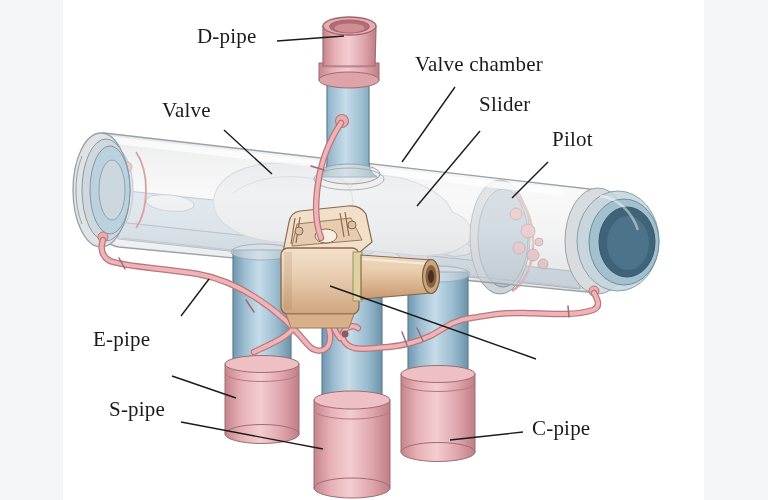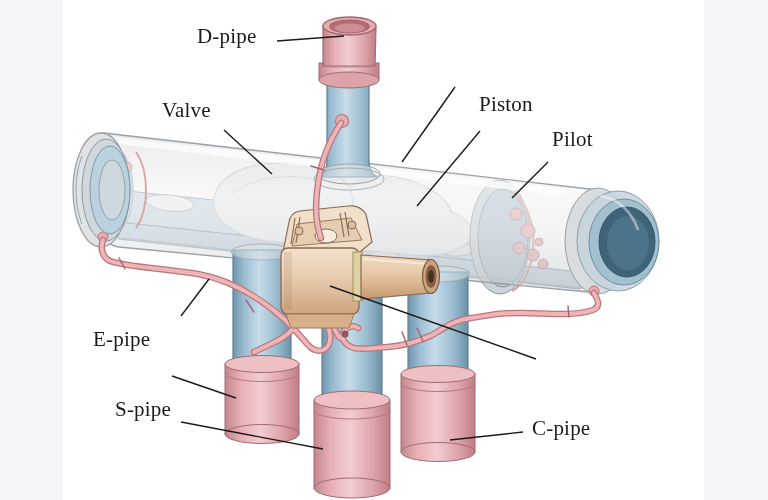--- a/index.html
+++ b/index.html
@@ -222,19 +222,20 @@
       <line x1="548" y1="162" x2="512" y2="198"></line>
       <line x1="181" y1="316" x2="209" y2="279"></line>
       <line x1="172" y1="376" x2="236" y2="398"></line>
       <line x1="181" y1="422" x2="323" y2="449"></line>
       <line x1="536" y1="359" x2="330" y2="286"></line>
       <line x1="523" y1="432" x2="450" y2="440"></line>
     </g>
   </svg>
 
   <div class="label" style="left:197px;top:25px">D-pipe</div>
+  <div class="label" style="left:415px;top:53px">Valve chamber</div>
   <div class="label" style="left:162px;top:99px">Valve</div>
-  <div class="label" style="left:479px;top:93px">Piston</div>
+  <div class="label" style="left:479px;top:93px">Slider</div>
   <div class="label" style="left:552px;top:128px">Pilot</div>
   <div class="label" style="left:93px;top:328px">E-pipe</div>
-  <div class="label" style="left:115px;top:398px">S-pipe</div>
+  <div class="label" style="left:109px;top:398px">S-pipe</div>
   <div class="label" style="left:532px;top:417px">C-pipe</div>
 </div>
 
 </body></html>

